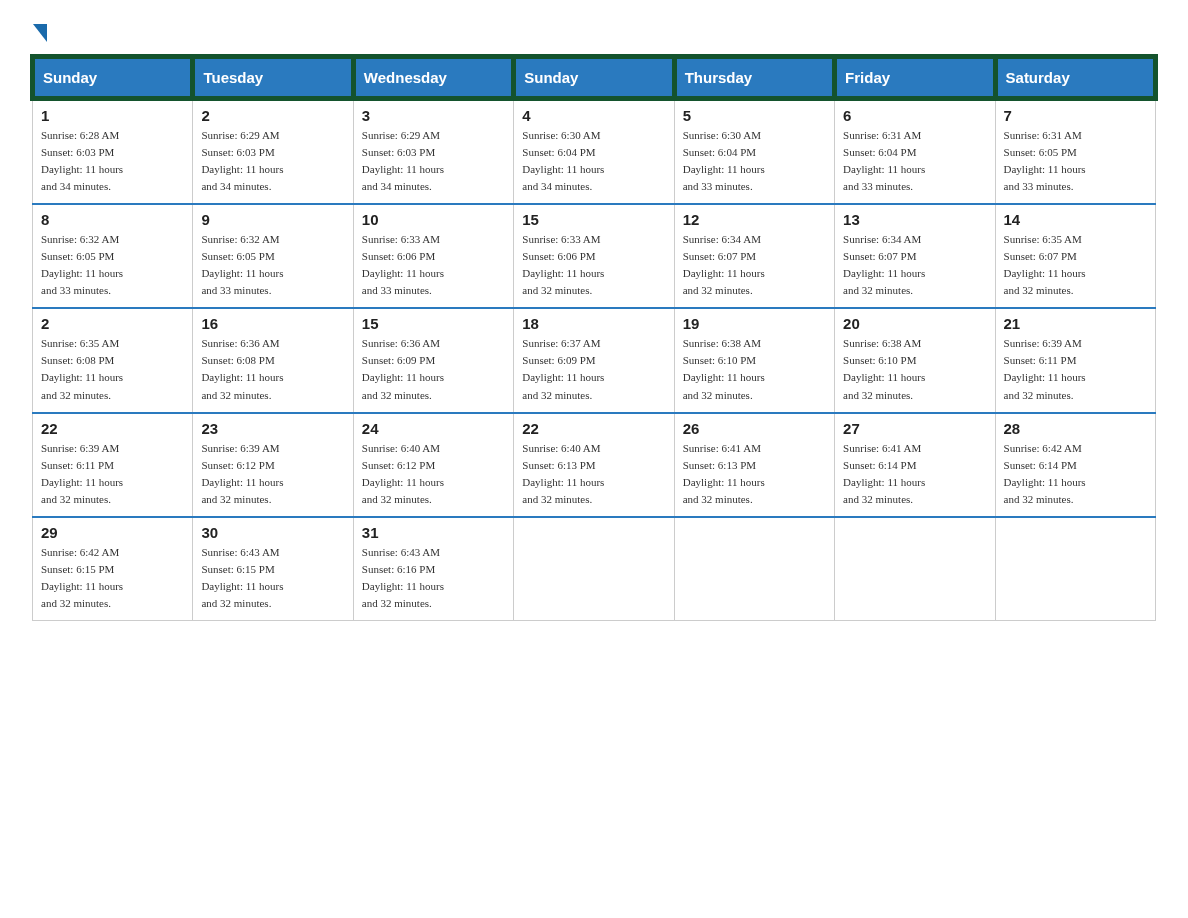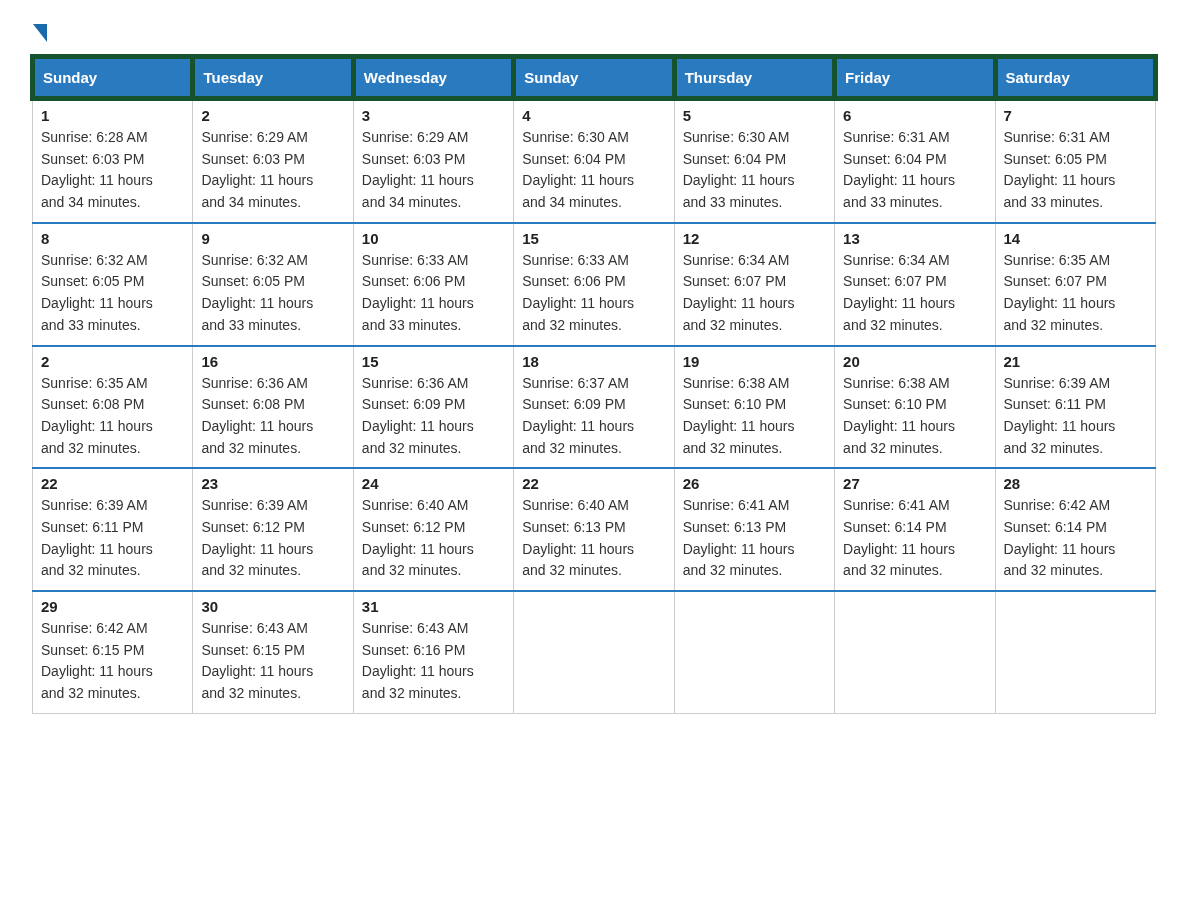--- a/index.html
+++ b/index.html
@@ -87,23 +87,24 @@
       border-top: 2px solid #2a7abf;
     }
     .day-num {
       font-size: 15px;
       font-weight: bold;
       color: #222;
       display: block;
       margin-bottom: 3px;
     }
     .day-info {
-      font-size: 14px;
+      font-size: 11px;
       line-height: 1.55;
       color: #333;
+      font-family: Liberation Serif, serif;
     }
     .empty-cell {
       background: #fff;
     }
     .last-row td {
       height: 100px;
       margin-left: 20px;
     }
   </style>
 </head>

